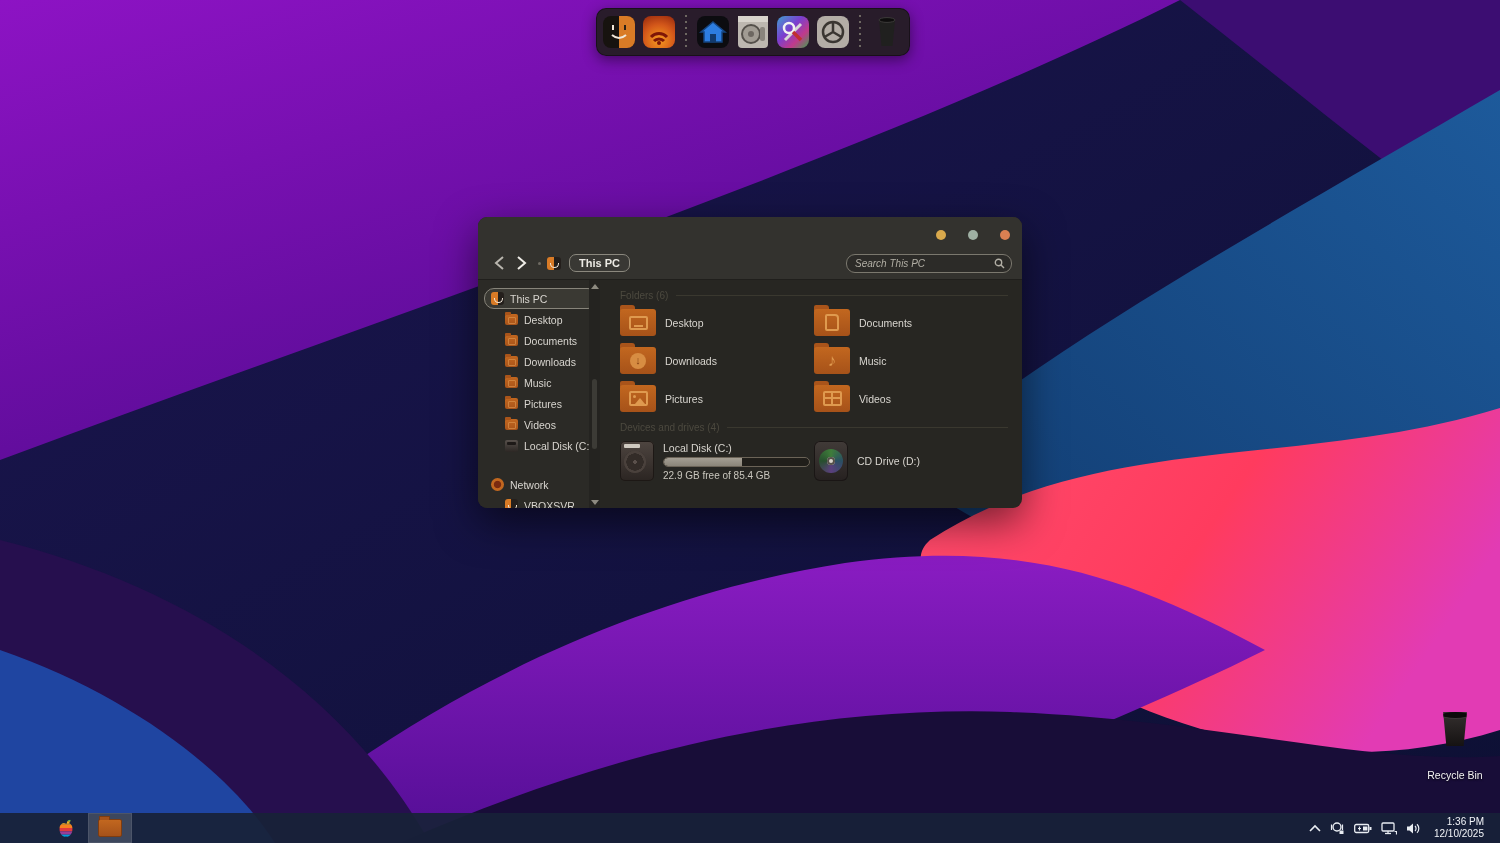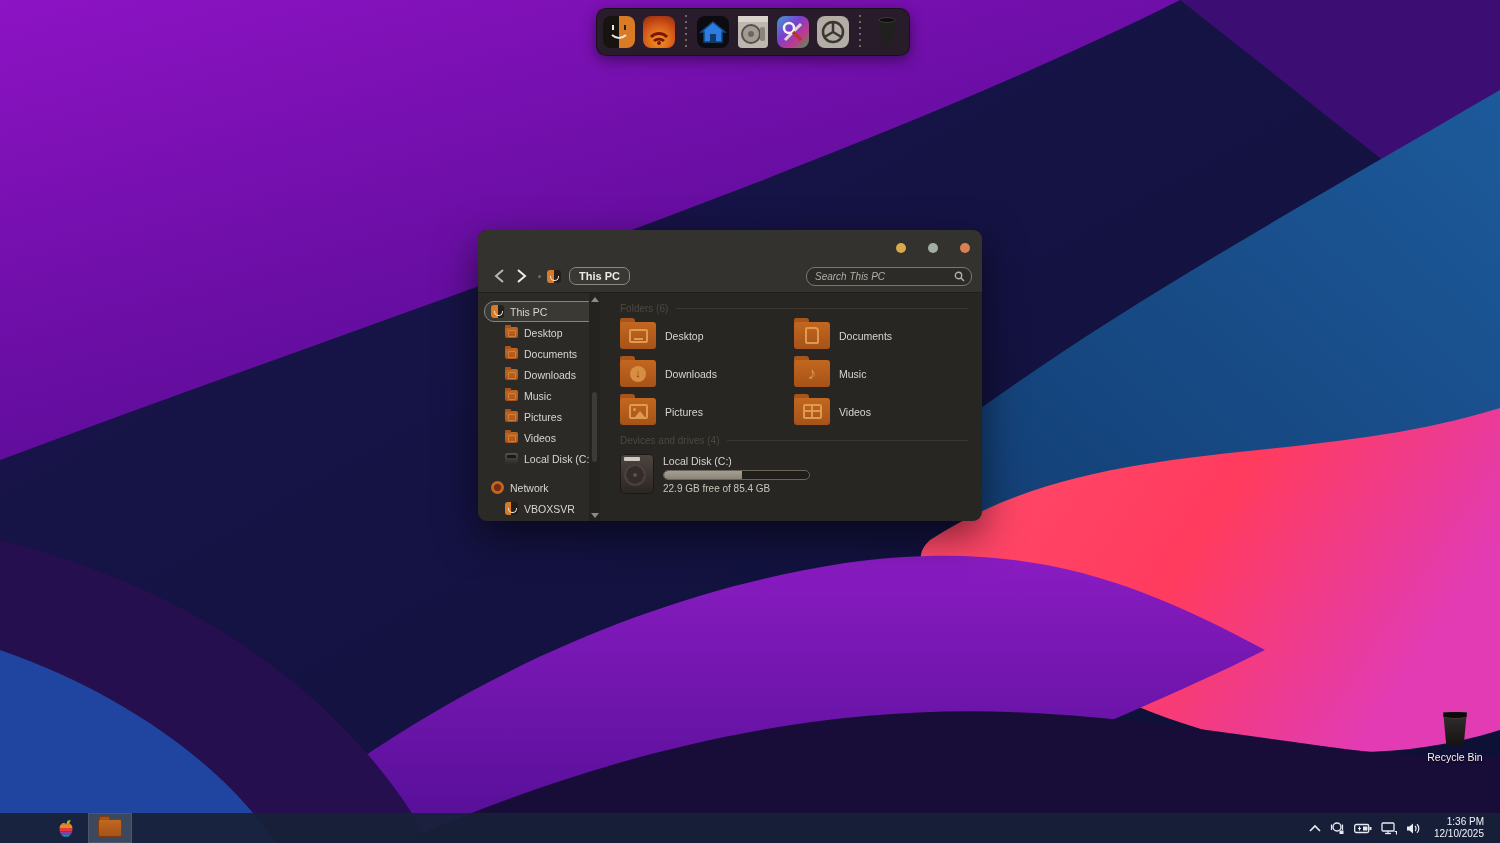--- a/index.html
+++ b/index.html
@@ -9,21 +9,21 @@
 
   
   .dock{position:absolute;left:596px;top:8px;width:312px;height:46px;
     background:rgba(32,30,28,.9);border:1px solid rgba(0,0,0,.4);border-radius:10px;
     display:flex;align-items:center;justify-content:center;gap:4px;box-shadow:0 4px 14px rgba(0,0,0,.45);}
   .dock .dicon{width:36px;height:36px;display:flex;align-items:center;justify-content:center;}
   .dock .dsep{width:2px;height:34px;margin:0 4px;
     background-image:linear-gradient(#6e6862 28%, transparent 28%);background-size:2px 6px;}
 
   
-  .window{position:absolute;left:478px;top:230px;width:504px;height:291px;
+  .window{position:absolute;left:478px;top:217px;width:544px;height:291px;
     background:#272622;border-radius:9px;box-shadow:0 14px 40px rgba(0,0,0,.55);
     overflow:hidden;color:#d8d5cf;}
   .titlebar{height:30px;background:#33322e;position:relative;}
   .tl-dots{position:absolute;right:12px;top:13px;display:flex;gap:22px;}
   .tl-dot{width:10px;height:10px;border-radius:50%;}
   .navbar{height:32px;background:#33322e;display:flex;align-items:center;padding:0 10px;
     border-bottom:1px solid #201f1c;}
   .navbtn{width:22px;height:22px;display:flex;align-items:center;justify-content:center;cursor:default;}
   .nav-dot{width:3px;height:3px;border-radius:50%;background:#6e6a62;margin:0 6px;}
   .crumb-chip{margin-left:8px;border:1px solid #8b887e;border-radius:7px;padding:2px 9px;
@@ -33,21 +33,21 @@
   .searchbox input{flex:1;border:0;background:transparent;outline:none;color:#cfccc4;
     font-size:10px;font-style:italic;font-family:"Liberation Sans",sans-serif;width:110px;}
   .searchbox input::placeholder{color:#b2afa5;}
 
   .winbody{display:flex;height:229px;}
   .sidebar{width:114px;background:#2b2a26;padding:8px 2px 4px 6px;position:relative;}
   .srow{display:flex;align-items:center;height:19px;gap:6px;padding-left:6px;border:1px solid transparent;
     border-radius:10px;font-size:10.5px;color:#d8d5cf;white-space:nowrap;}
   .srow.ind1{margin-left:14px;}
   .srow.sel{border-color:#87847a;background:#3a3933;}
-  .srow.gap-top{margin-top:8px;}
+  .srow.gap-top{margin-top:18px;}
   .sicon{width:13px;height:11px;position:relative;flex:0 0 auto;}
   .sicon.folder{background:linear-gradient(180deg,#c2671f,#a9541a);border-radius:2px;}
   .sicon.folder::before{content:"";position:absolute;top:-2px;left:0;width:6px;height:3px;
     background:#a9541a;border-radius:1px 1px 0 0;}
   .sicon.folder::after{content:"";position:absolute;left:3px;top:3px;width:6px;height:5px;
     border:1px solid #e0995199;border-radius:1px;}
   .sicon.this-pc,.sicon.computer{height:13px;border-radius:3px;
     background:linear-gradient(90deg,#d97b26 0 50%,#241f1c 50%);}
   .sicon.this-pc::after,.sicon.computer::after{content:"";position:absolute;left:3px;top:6px;width:7px;height:4px;
     border:1px solid #f0e6d8;border-top:none;border-radius:0 0 5px 5px;}
@@ -101,21 +101,21 @@
   .ddetail{font-size:10px;color:#c9c6bd;}
   .cd-ic{width:34px;height:40px;border-radius:6px;position:relative;flex:0 0 auto;
     background:linear-gradient(180deg,#413b38,#262120);box-shadow:inset 0 0 0 1px #1a1615;}
   .cd-ic::before{content:"";position:absolute;left:5px;top:8px;width:24px;height:24px;border-radius:50%;
     background:conic-gradient(#3f7d3a,#2a4f63,#5b3f7d,#274f2e,#3f7d3a);}
   .cd-ic::after{content:"";position:absolute;left:13px;top:16px;width:8px;height:8px;border-radius:50%;
     background:#d8d4cc;box-shadow:inset 0 0 0 2px #55504a;}
 
   
   .recycle{position:absolute;left:1415px;top:712px;width:80px;display:flex;flex-direction:column;
-    align-items:center;gap:5px;}
+    align-items:center;gap:23px;}
   .trash-big{width:27px;height:34px;background:linear-gradient(180deg,#35302f,#151212);
     clip-path:polygon(6% 0,94% 0,82% 100%,18% 100%);position:relative;}
   .trash-big::before{content:"";position:absolute;left:0;right:0;top:0;height:6px;border-radius:50%;
     background:#0c0a0a;box-shadow:0 1px 0 #3d3838;}
   .recycle .rlabel{font-size:10.5px;color:#f2f2f2;text-shadow:0 1px 2px rgba(0,0,0,.8);}
 
   
   .taskbar{position:absolute;left:0;bottom:0;width:1500px;height:30px;
     background:rgba(24,33,56,.93);display:flex;align-items:center;padding-left:44px;}
   .tbtn{width:44px;height:30px;display:flex;align-items:center;justify-content:center;}
@@ -408,20 +408,24 @@
           <div class="dtile">
             <span class="hdd-ic"></span>
             <span class="dinfo">
               <span class="tlabel">Local Disk (C:)</span>
               <span class="bar">
                   <span class="fill" style="width: 54%;"></span>
                 </span>
               <span class="ddetail">22.9 GB free of 85.4 GB</span>
             </span>
           </div>
+          <div class="dtile">
+            <span class="cd-ic"></span>
+            <span class="tlabel">CD Drive (D:)</span>
+          </div>
         </div>
       </div>
     </div>
   </div>
 
   <div class="recycle">
     <span class="trash-big"></span>
     <span class="rlabel">Recycle Bin</span>
   </div>
 

